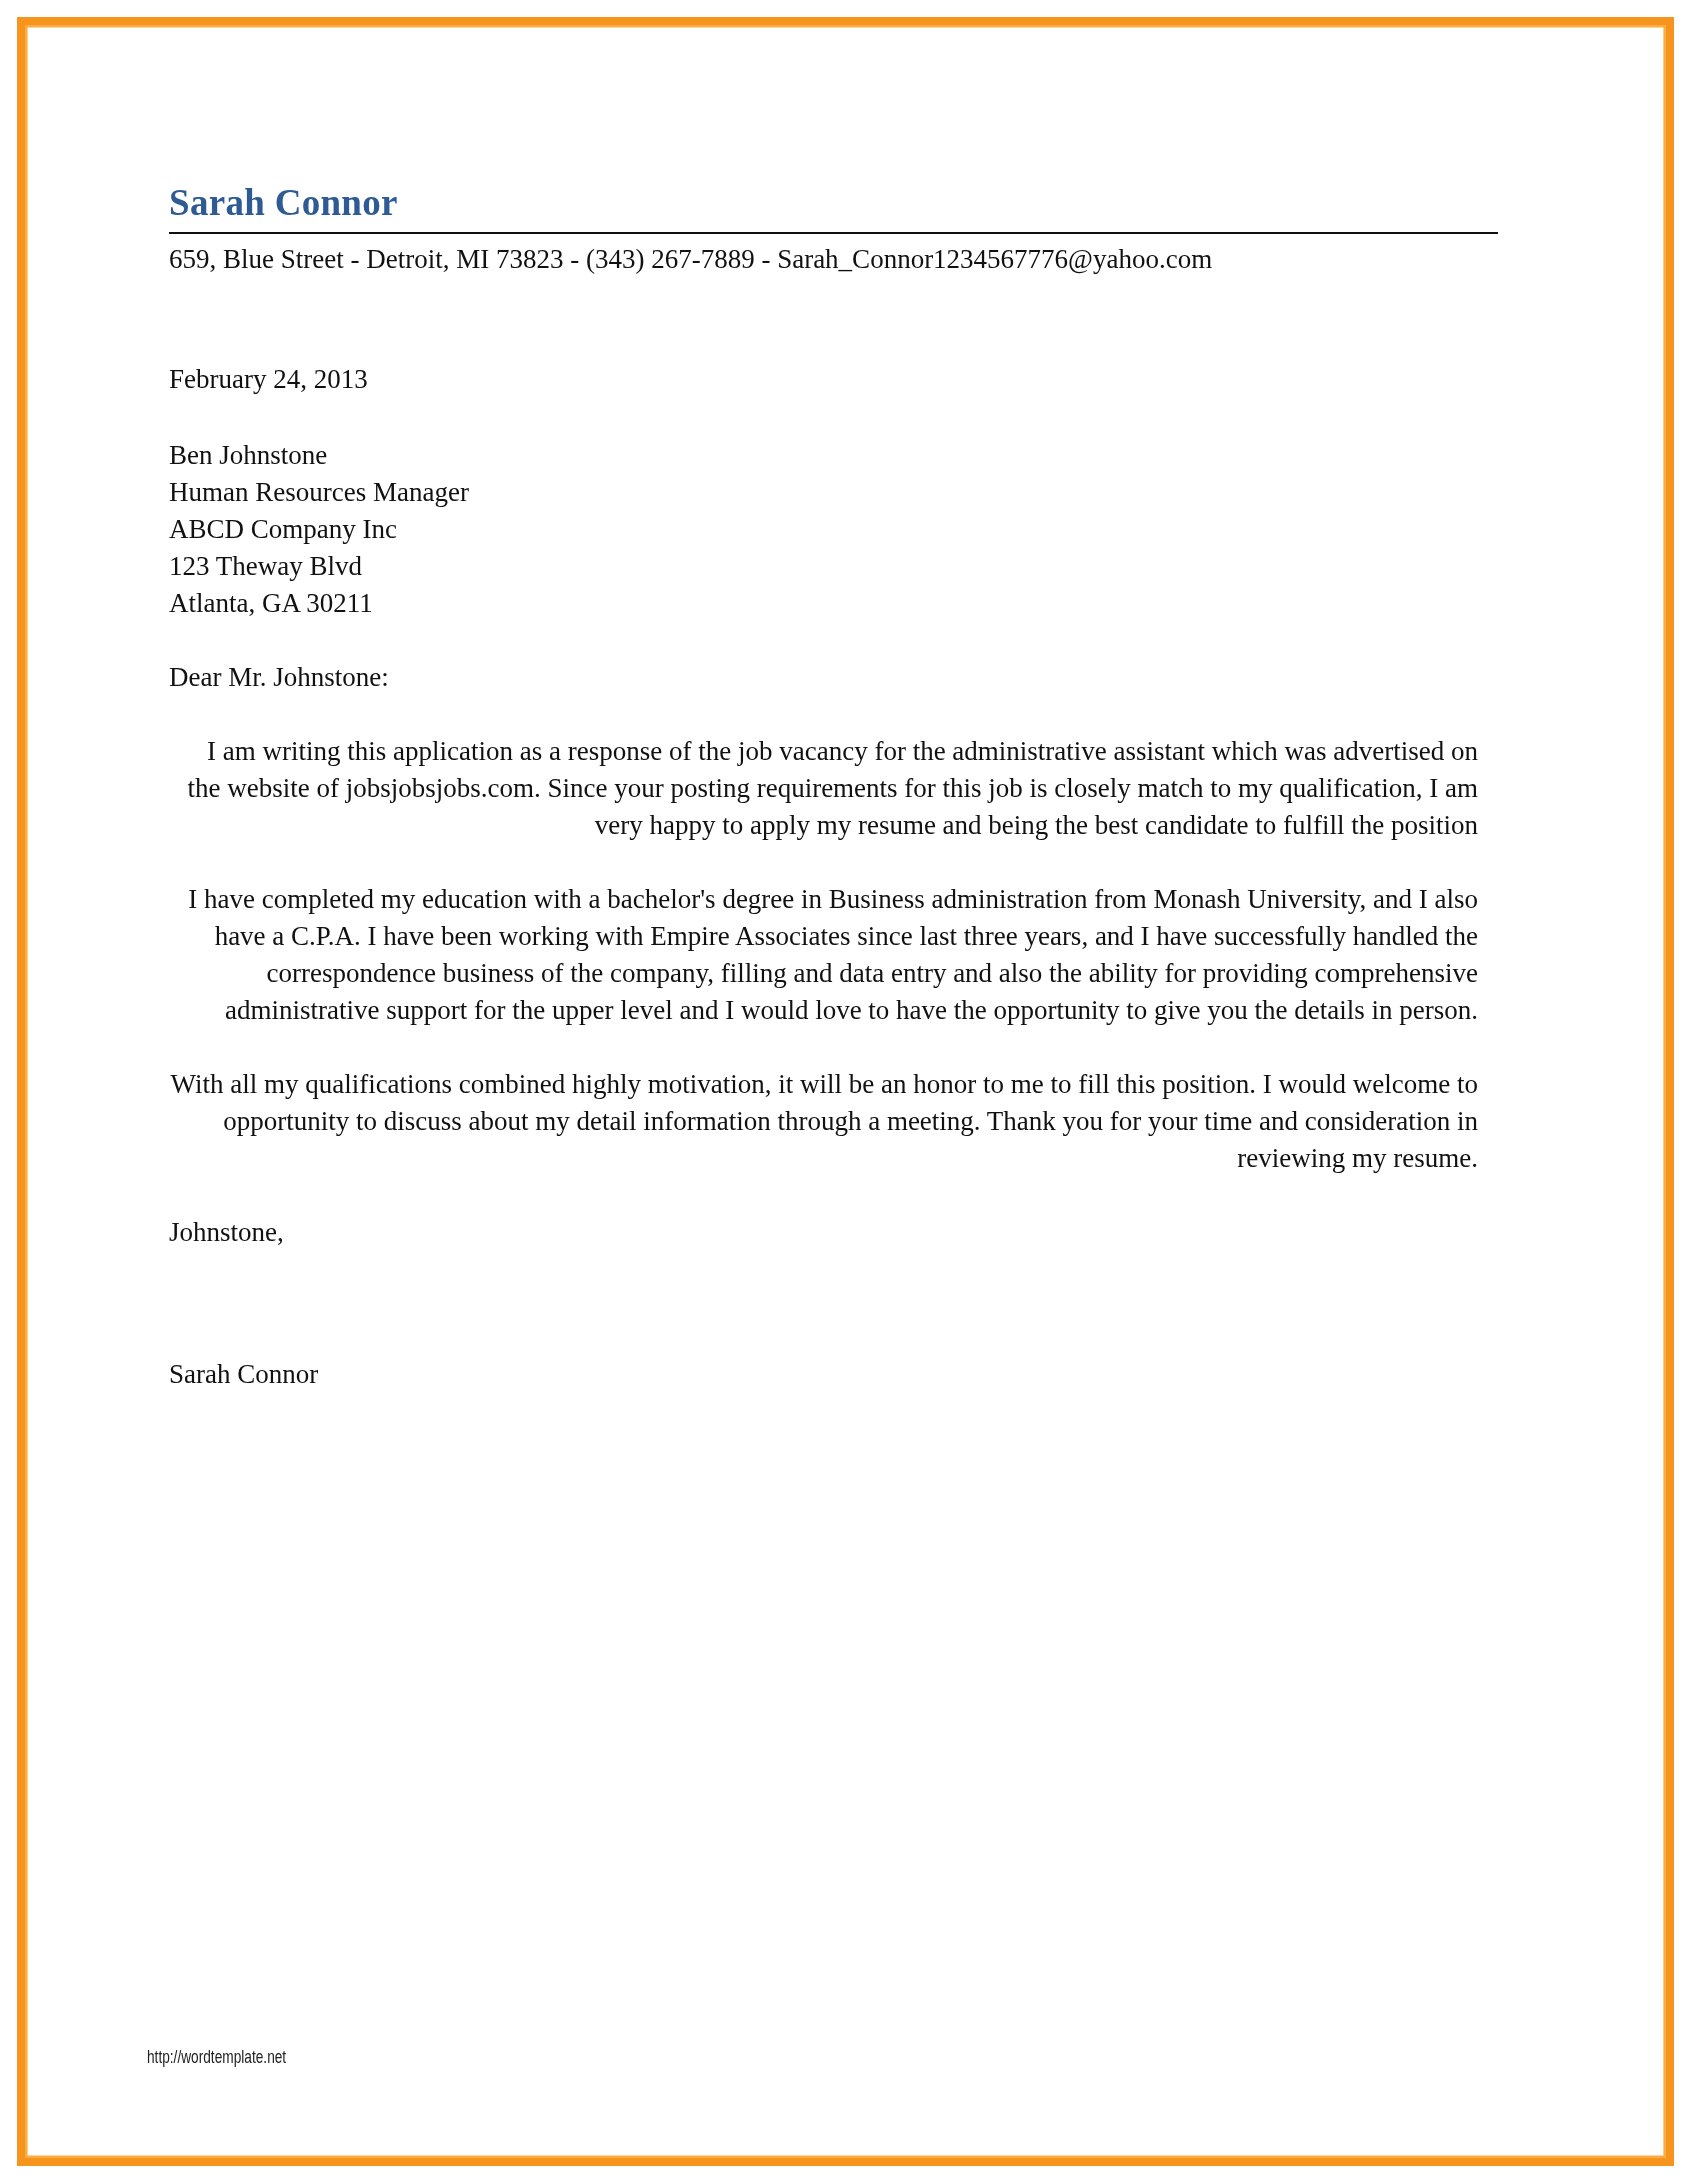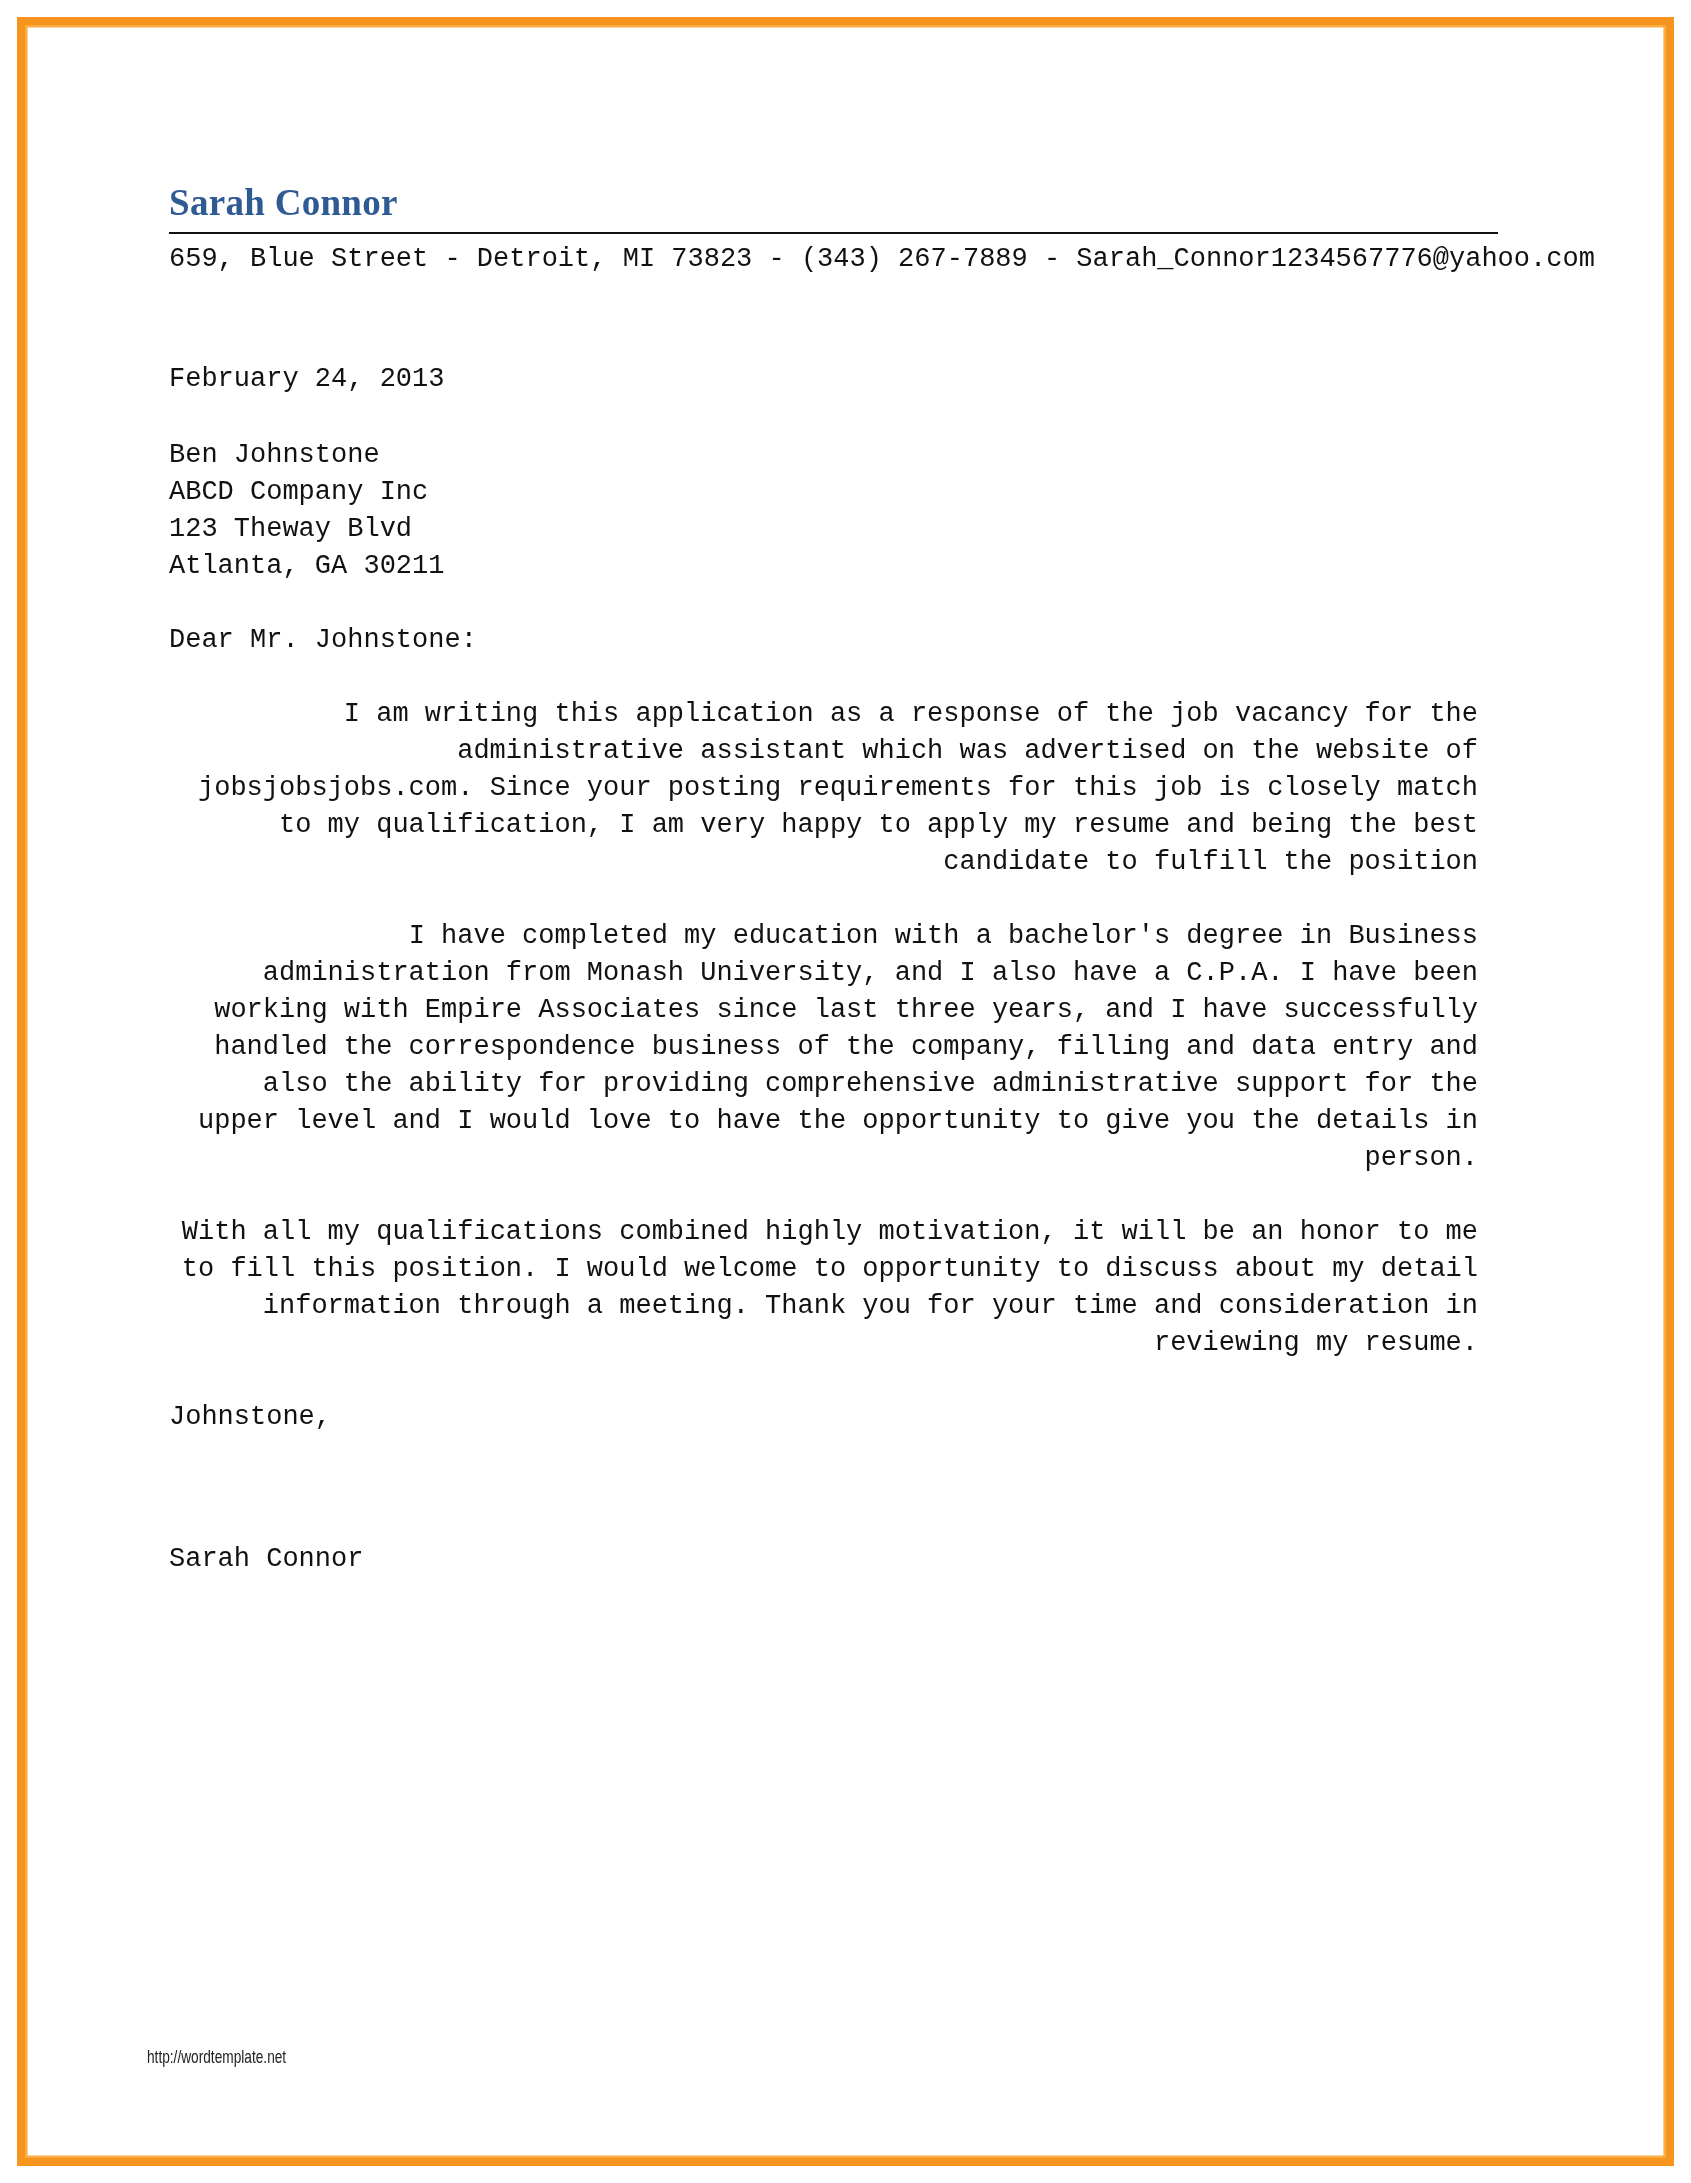--- a/index.html
+++ b/index.html
@@ -47,21 +47,20 @@
   .sender-contact {
     margin-top: 6.6px;
     font-size: 26px;
     line-height: 31.5px;
     white-space: nowrap;
   }
   
   .bodytext {
     font-size: 27px;
     line-height: 37px;
-    font-family: Liberation Mono, monospace;
   }
   .date-line        { margin: 83px 0 0 0; }
   .recipient-block  { margin-top: 39px; }
   .recipient-line   { line-height: 37px; }
   .salutation       { margin: 37px 0 0 0; }
   .para             { margin: 37px 0 0 0; text-align: right; }
   .closing          { margin: 37px 0 0 0; }
   .signature        { margin: 105px 0 0 0; }
   .enclosure        { margin: 105px 0 0 0; }
   
@@ -87,20 +86,21 @@
       <h1 class="sender-name">Sarah Connor</h1>
       <div class="header-divider"></div>
       <div class="sender-contact bodytext">659, Blue Street - Detroit, MI 73823 - (343) 267-7889 - Sarah_Connor1234567776@yahoo.com</div>
     </header>
 
     <main>
       <p class="date-line bodytext">February 24, 2013</p>
 
       <div class="recipient-block bodytext">
         <div class="recipient-line">Ben Johnstone</div>
+        <div class="recipient-line">Human Resources Manager</div>
         <div class="recipient-line">ABCD Company Inc</div>
         <div class="recipient-line">123 Theway Blvd</div>
         <div class="recipient-line">Atlanta, GA 30211</div>
       </div>
 
       <p class="salutation bodytext">Dear Mr. Johnstone:</p>
 
       <p class="para bodytext">I am writing this application as a response of the job vacancy for the administrative assistant which was advertised on the website of jobsjobsjobs.com. Since your posting requirements for this job is closely match to my qualification, I am very happy to apply my resume and being the best candidate to fulfill the position</p>
 
       <p class="para bodytext">I have completed my education with a bachelor's degree in Business administration from Monash University, and I also have a C.P.A. I have been working with Empire Associates since last three years, and I have successfully handled the correspondence business of the company, filling and data entry and also the ability for providing comprehensive administrative support for the upper level and I would love to have the opportunity to give you the details in person.</p>

